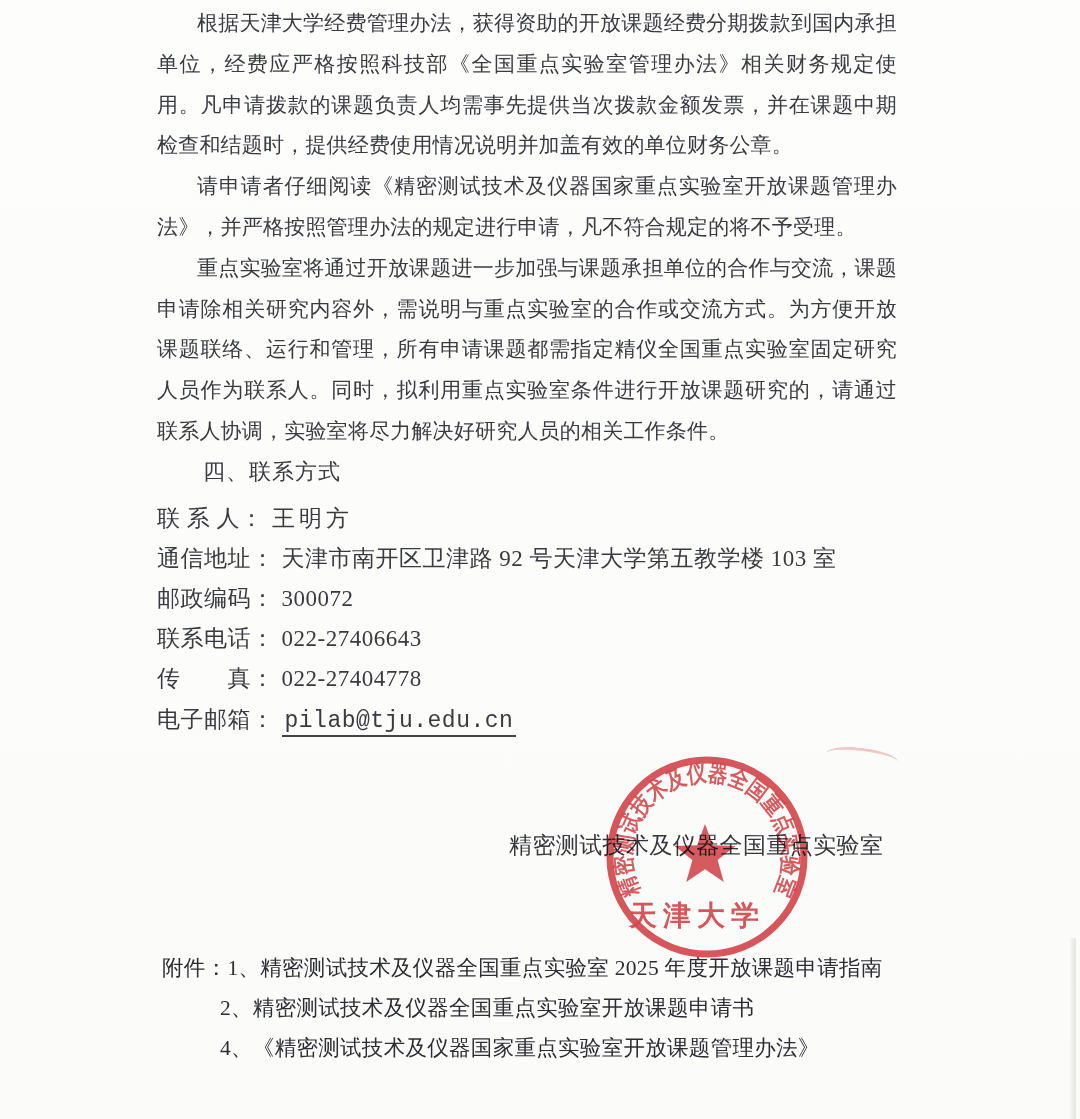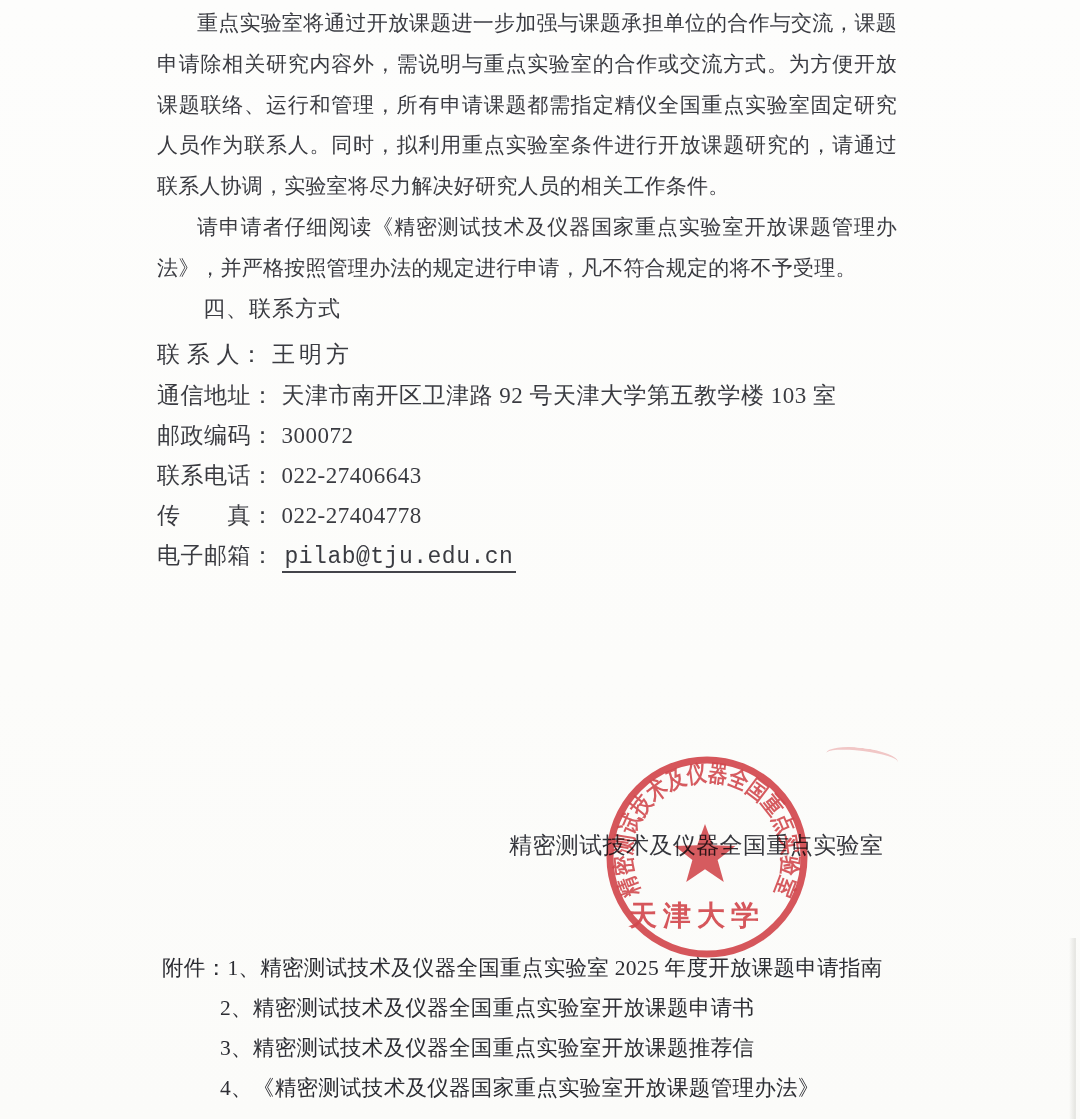--- a/index.html
+++ b/index.html
@@ -64,22 +64,23 @@
     background:linear-gradient(90deg, rgba(222,222,218,0) 0%, #e4e4e0 80%);
     opacity:0.85;
   }
 </style>
 </head>
 <body>
 
 <div class="page">
 
   <div class="body-text">
+    <p class="para">根据天津大学经费管理办法，获得资助的开放课题经费分期拨款到国内承担单位，经费应严格按照科技部《全国重点实验室管理办法》相关财务规定使用。凡申请拨款的课题负责人均需事先提供当次拨款金额发票，并在课题中期检查和结题时，提供经费使用情况说明并加盖有效的单位财务公章。</p>
+    <p class="para">请申请者仔细阅读《精密测试技术及仪器国家重点实验室开放课题管理办法》，并严格按照管理办法的规定进行申请，凡不符合规定的将不予受理。</p>
     <p class="para">重点实验室将通过开放课题进一步加强与课题承担单位的合作与交流，课题申请除相关研究内容外，需说明与重点实验室的合作或交流方式。为方便开放课题联络、运行和管理，所有申请课题都需指定精仪全国重点实验室固定研究人员作为联系人。同时，拟利用重点实验室条件进行开放课题研究的，请通过联系人协调，实验室将尽力解决好研究人员的相关工作条件。</p>
-    <p class="para">请申请者仔细阅读《精密测试技术及仪器国家重点实验室开放课题管理办法》，并严格按照管理办法的规定进行申请，凡不符合规定的将不予受理。</p>
     <p class="section-heading">四、联系方式</p>
 
     <div class="contacts">
       <div class="contact-row">
         <span class="contact-label">联 系 人：</span><span class="contact-value name">王明方</span>
       </div>
       <div class="contact-row">
         <span class="contact-label">通信地址：</span><span class="contact-value">天津市南开区卫津路 92 号天津大学第五教学楼 103 室</span>
       </div>
       <div class="contact-row">
@@ -108,18 +109,17 @@
     <polygon points="110,79 117.8,100.3 140.4,101.1 122.6,115.1 128.8,136.9 110,124.2 91.2,136.9 97.4,115.1 79.6,101.1 102.2,100.3" fill-opacity="0.9" fill="#d23b41"></polygon>
     <text x="102" y="180" text-anchor="middle" font-size="28" font-weight="bold" letter-spacing="6" fill-opacity="0.92" fill="#d23b41">天津大学</text>
   </svg>
   <div class="seal-smudge"></div>
 
   <div class="attachments">
     <div class="att-row">
       <span>附件：</span><span>1、精密测试技术及仪器全国重点实验室 2025 年度开放课题申请指南</span>
     </div>
     <div class="att-row att-item-wrapped">2、精密测试技术及仪器全国重点实验室开放课题申请书</div>
-    <div class="att-row att-item-wrapped">3、精密测试技术及仪器全国重点实验室开放课题推荐信</div>
     <div class="att-row att-item-wrapped">4、《精密测试技术及仪器国家重点实验室开放课题管理办法》</div>
   </div>
 
   <div class="scan-streak"></div>
 </div>
 
 </body></html>

